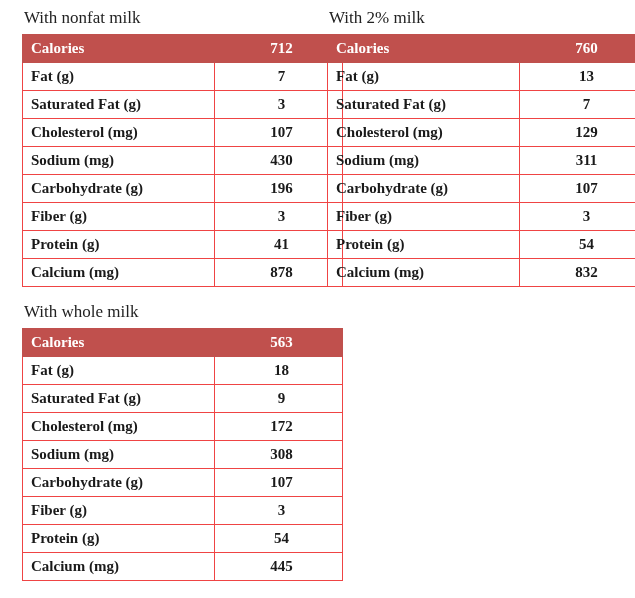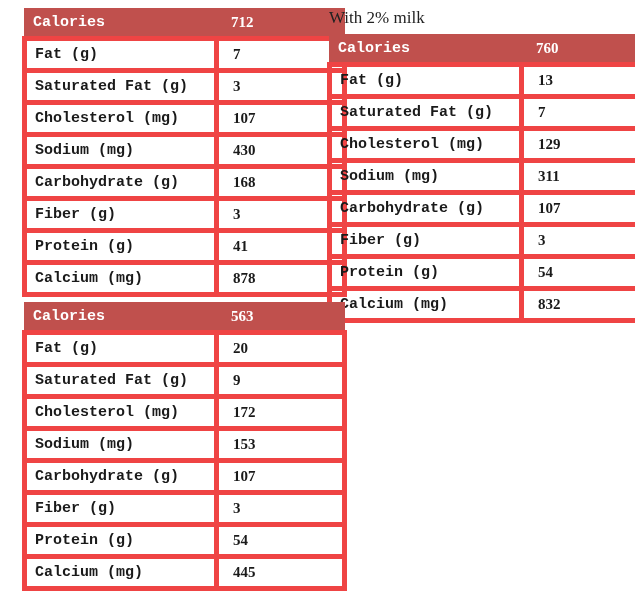--- a/index.html
+++ b/index.html
@@ -32,45 +32,45 @@
     table-layout: fixed;
     font-size: 15px;
   }
   table.nutrition tr.header-row td {
     background: #c0504d;
     color: #ffffff;
     font-weight: bold;
     border: 1px solid #c0504d;
   }
   table.nutrition td {
-    border: 5px solid #ef4444;
+    border: 1px solid #ef4444;
     padding: 3px 8px 3px 8px;
     height: 21px;
     vertical-align: middle;
     font-weight: bold;
     font-family: "Liberation Serif", serif;
   }
   table.nutrition td.label {
     text-align: left;
     width: 175px;
-    font-family: Liberation Mono, monospace;
   }
   table.nutrition td.value {
-    text-align: left;
+    text-align: center;
     width: 105px;
     padding-left: 14px;
   }
   #panel-0 { left: 22px; top: 8px; }
   #panel-1 { left: 327px; top: 8px; }
   #panel-2 { left: 22px; top: 302px; }
 </style>
 </head>
 <body>
 
 <div class="panel" id="panel-0">
+  <div class="panel-title">With nonfat milk</div>
   <table class="nutrition">
     <tbody>
         <tr class="header-row">
           <td class="label">Calories</td>
           <td class="value">712</td>
         </tr>
         <tr>
           <td class="label">Fat (g)</td>
           <td class="value">7</td>
         </tr>
@@ -81,21 +81,21 @@
         <tr>
           <td class="label">Cholesterol (mg)</td>
           <td class="value">107</td>
         </tr>
         <tr>
           <td class="label">Sodium (mg)</td>
           <td class="value">430</td>
         </tr>
         <tr>
           <td class="label">Carbohydrate (g)</td>
-          <td class="value">168</td>
+          <td class="value">196</td>
         </tr>
         <tr>
           <td class="label">Fiber (g)</td>
           <td class="value">3</td>
         </tr>
         <tr>
           <td class="label">Protein (g)</td>
           <td class="value">41</td>
         </tr>
         <tr>
@@ -144,41 +144,42 @@
         </tr>
         <tr>
           <td class="label">Calcium (mg)</td>
           <td class="value">832</td>
         </tr>
       </tbody>
   </table>
 </div>
 
 <div class="panel" id="panel-2">
+  <div class="panel-title">With whole milk</div>
   <table class="nutrition">
     <tbody>
         <tr class="header-row">
           <td class="label">Calories</td>
           <td class="value">563</td>
         </tr>
         <tr>
           <td class="label">Fat (g)</td>
-          <td class="value">20</td>
+          <td class="value">18</td>
         </tr>
         <tr>
           <td class="label">Saturated Fat (g)</td>
           <td class="value">9</td>
         </tr>
         <tr>
           <td class="label">Cholesterol (mg)</td>
           <td class="value">172</td>
         </tr>
         <tr>
           <td class="label">Sodium (mg)</td>
-          <td class="value">153</td>
+          <td class="value">308</td>
         </tr>
         <tr>
           <td class="label">Carbohydrate (g)</td>
           <td class="value">107</td>
         </tr>
         <tr>
           <td class="label">Fiber (g)</td>
           <td class="value">3</td>
         </tr>
         <tr>

